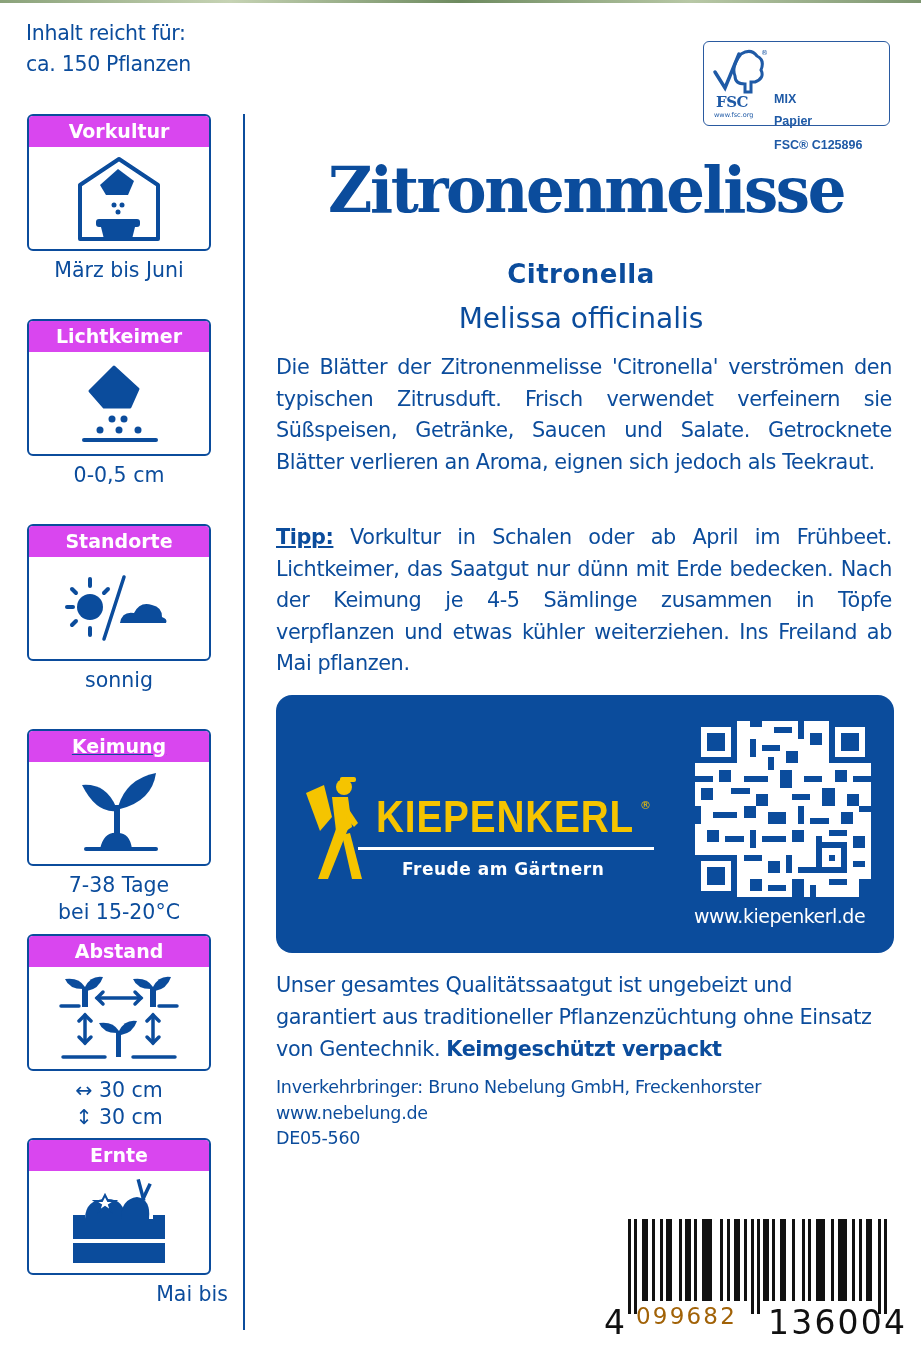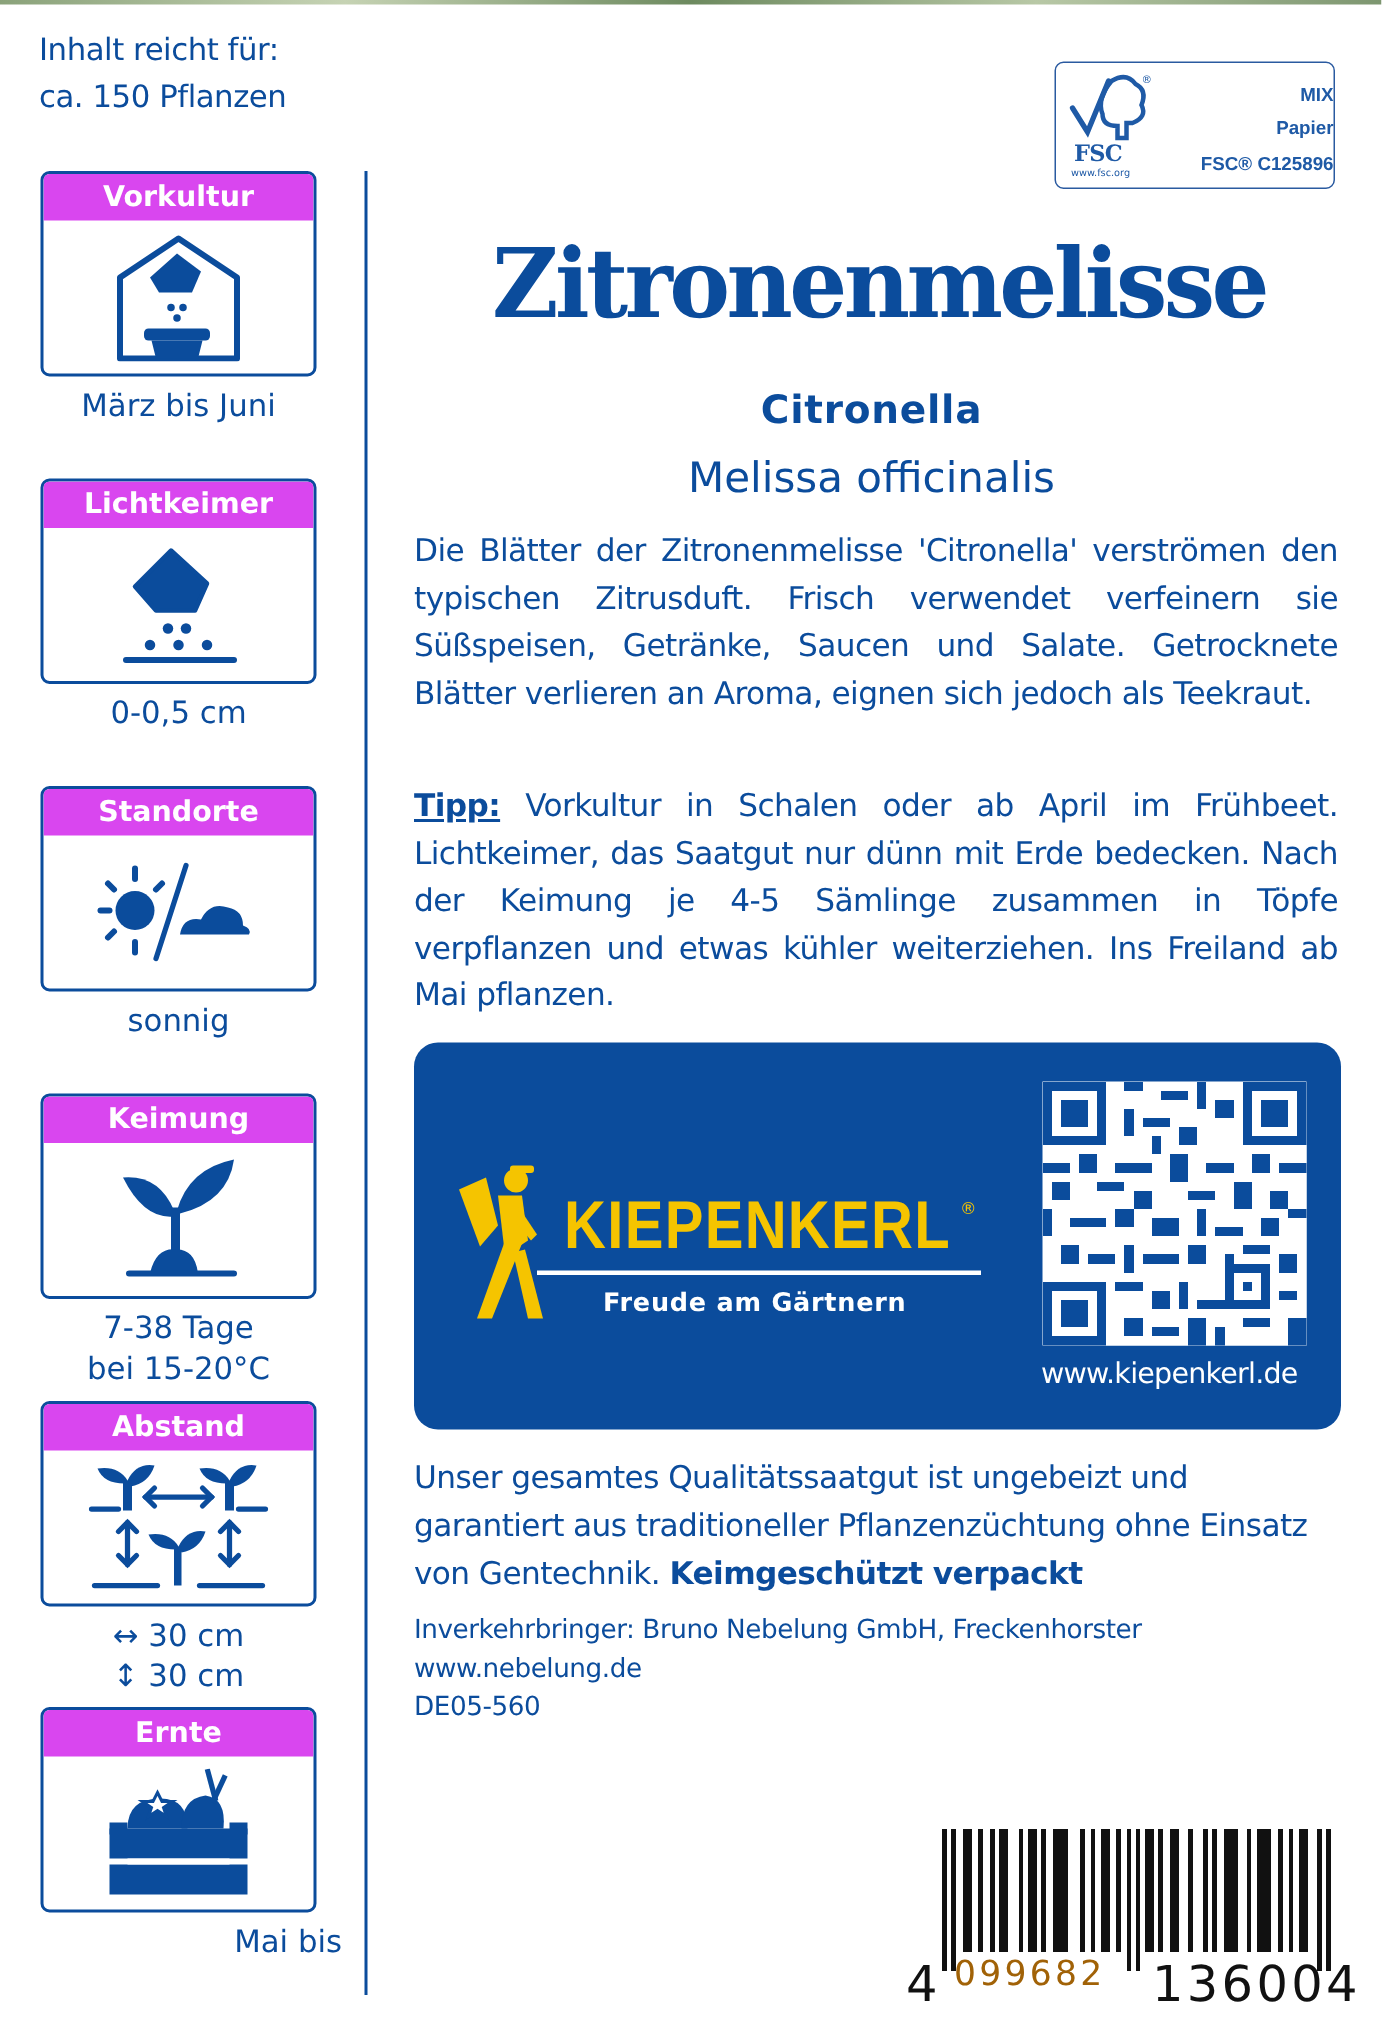--- a/index.html
+++ b/index.html
@@ -15,21 +15,21 @@
   .card-body { height: 102px; display: flex; align-items: center; justify-content: center; }
   .card-body svg { display: block; }
   .cap { position: absolute; left: 10px; width: 218px; text-align: center; font-size: 20.5px; line-height: 27px; color: #0b4c9c; }
 
   
   .fsc { position: absolute; left: 703px; top: 41px; width: 187px; height: 85px; border: 1.5px solid #2a5aa0; border-radius: 6px; }
   .fsc-logo { position: absolute; left: 7px; top: 4px; width: 60px; height: 76px; }
   .fsc-brand { position: absolute; left: 12px; top: 51px; font-family: "DejaVu Serif", serif; font-weight: bold; font-size: 15px; color: #1f5aa6; letter-spacing: -0.5px; }
   .fsc-url { position: absolute; left: 10px; top: 69px; font-size: 6.5px; color: #1f5aa6; }
   .fsc-r { position: absolute; left: 57px; top: 7px; font-size: 7px; color: #1f5aa6; }
-  .fsc-mix, .fsc-paper, .fsc-code { position: absolute; left: 70px; width: 115px; text-align: right; font-weight: bold; color: #1f5aa6; font-family: "Liberation Sans", sans-serif; }
+  .fsc-mix, .fsc-paper, .fsc-code { position: absolute; left: 70px; width: 115px; text-align: left; font-weight: bold; color: #1f5aa6; font-family: "Liberation Sans", sans-serif; margin-top: 36px; }
   .fsc-mix { top: 14px; font-size: 12.5px; }
   .fsc-paper { top: 36px; font-size: 12.5px; }
   .fsc-code { top: 60px; font-size: 12.5px; }
 
   
   .title { position: absolute; left: 276px; top: 152px; width: 620px; text-align: center; font-family: "DejaVu Serif", serif; font-weight: bold; font-size: 64px; letter-spacing: -2.5px; color: #0b4c9c; transform: scaleX(0.95); transform-origin: center; }
   .variety { position: absolute; left: 276px; top: 259px; width: 610px; text-align: center; font-weight: bold; font-size: 26px; color: #0b4c9c; letter-spacing: 0.5px; }
   .latin { position: absolute; left: 276px; top: 302px; width: 610px; text-align: center; font-size: 28px; color: #0b4c9c; }
   .para { position: absolute; left: 276px; width: 616px; font-size: 20.8px; line-height: 31.5px; color: #0b4c9c; letter-spacing: -0.4px; text-align: justify; }
   .para b { font-weight: bold; text-decoration: underline; }
@@ -118,21 +118,21 @@
       </g>
       <line x1="60" y1="4" x2="40" y2="66" stroke="#0b4c9c" stroke-width="3.5" stroke-linecap="round"></line>
       <path d="M56 50 Q58 38 70 40 Q76 28 88 32 Q98 34 98 44 Q104 46 102 50 Z" fill="#0b4c9c"></path>
     </svg>
   </div>
 </div>
 <div class="cap" style="top:667px;">
   <div>sonnig</div>
 </div>
 
-<div class="card" style="top:729px;">
+<div class="card" style="top:729px;text-decoration:underline;">
   <div class="card-head">Keimung</div>
   <div class="card-body">
     <svg width="90" height="84" viewBox="0 0 90 84">
       <path d="M42 40 Q22 42 8 14 Q32 12 42 36 Z" fill="#0b4c9c"></path>
       <path d="M44 36 Q52 8 82 2 Q78 30 46 38 Z" fill="#0b4c9c"></path>
       <rect x="40" y="34" width="6" height="36" fill="#0b4c9c"></rect>
       <path d="M26 78 Q30 60 44 62 Q56 62 58 78 Z" fill="#0b4c9c"></path>
       <rect x="10" y="76" width="74" height="4" rx="2" fill="#0b4c9c"></rect>
     </svg>
   </div>

